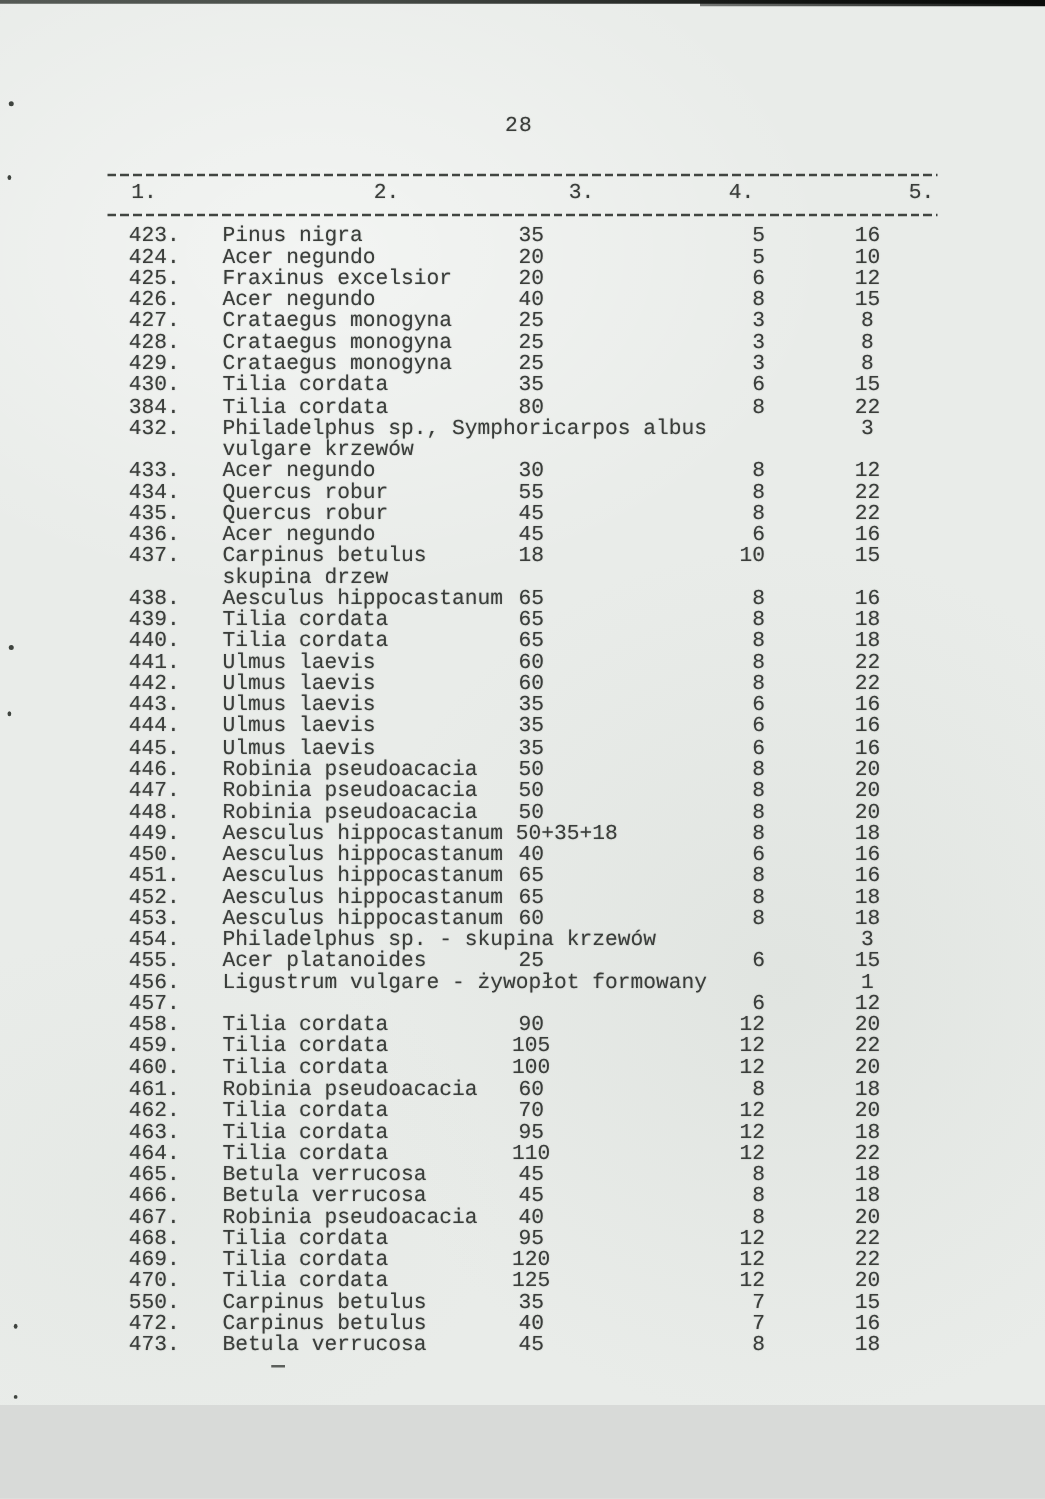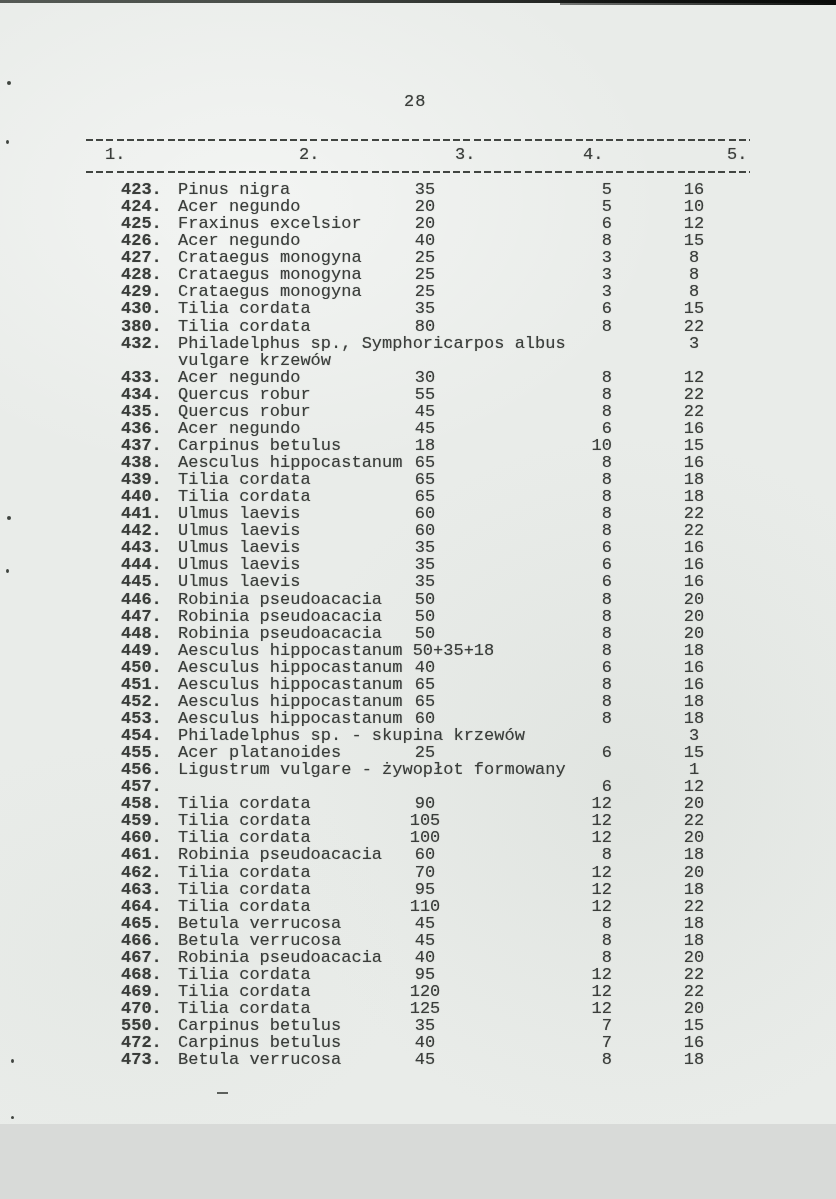--- a/index.html
+++ b/index.html
@@ -34,21 +34,21 @@
     background: repeating-linear-gradient(to right, #414541 0px, #414541 7px, rgba(0,0,0,0) 7px, rgba(0,0,0,0) 10.2px);
   }
   .rule-top { top:139px; }
   .rule-mid { top:171px; }
   .header-row { position:absolute; top:146px; left:0; width:836px; height:17px; line-height:17px; }
   .header-row span { position:absolute; }
   .h1 { left:105px; } .h2 { left:299px; } .h3 { left:455px; } .h4 { left:583px; } .h5 { left:727px; }
   .rows { position:absolute; top:181px; left:0; width:836px; }
   .row { position:relative; height:17.07px; line-height:17.07px; }
   .row span { position:absolute; white-space:pre; }
-  .no   { left:121px;font-weight:bold; }
+  .no   { left:103px; }
   .name { left:178px; }
   .c3   { left:356px; width:138px; text-align:center; }
   .c4   { left:498px; width:114px; text-align:right; }
   .c5   { left:640px; width:108px; text-align:center; }
   
   .speck { position:absolute; background:#3f443f; border-radius:50%; }
   .sp1 { left:7px;  top:81px;   width:4px; height:4px; }
   .sp2 { left:6px;  top:140px;  width:3px; height:4px; }
   .sp3 { left:7px;  top:516px;  width:4px; height:4px; }
   .sp4 { left:6px;  top:569px;  width:3px; height:4px; }
@@ -137,21 +137,21 @@
 
   <div class="row">
     <span class="no">430.</span>
     <span class="name">Tilia cordata</span>
     <span class="c3">35</span>
     <span class="c4">6</span>
     <span class="c5">15</span>
   </div>
 
   <div class="row">
-    <span class="no">380.</span>
+    <span class="no">384.</span>
     <span class="name">Tilia cordata</span>
     <span class="c3">80</span>
     <span class="c4">8</span>
     <span class="c5">22</span>
   </div>
 
   <div class="row">
     <span class="no">432.</span>
     <span class="name">Philadelphus sp., Symphoricarpos albus</span>
     <span class="c3"></span>
@@ -200,20 +200,27 @@
   </div>
 
   <div class="row">
     <span class="no">437.</span>
     <span class="name">Carpinus betulus</span>
     <span class="c3">18</span>
     <span class="c4">10</span>
     <span class="c5">15</span>
   </div>
 
+  <div class="row">
+    <span class="no"></span>
+    <span class="name">skupina drzew</span>
+    <span class="c3"></span>
+    <span class="c4"></span>
+    <span class="c5"></span>
+  </div>
 
   <div class="row">
     <span class="no">438.</span>
     <span class="name">Aesculus hippocastanum</span>
     <span class="c3">65</span>
     <span class="c4">8</span>
     <span class="c5">16</span>
   </div>
 
   <div class="row">

